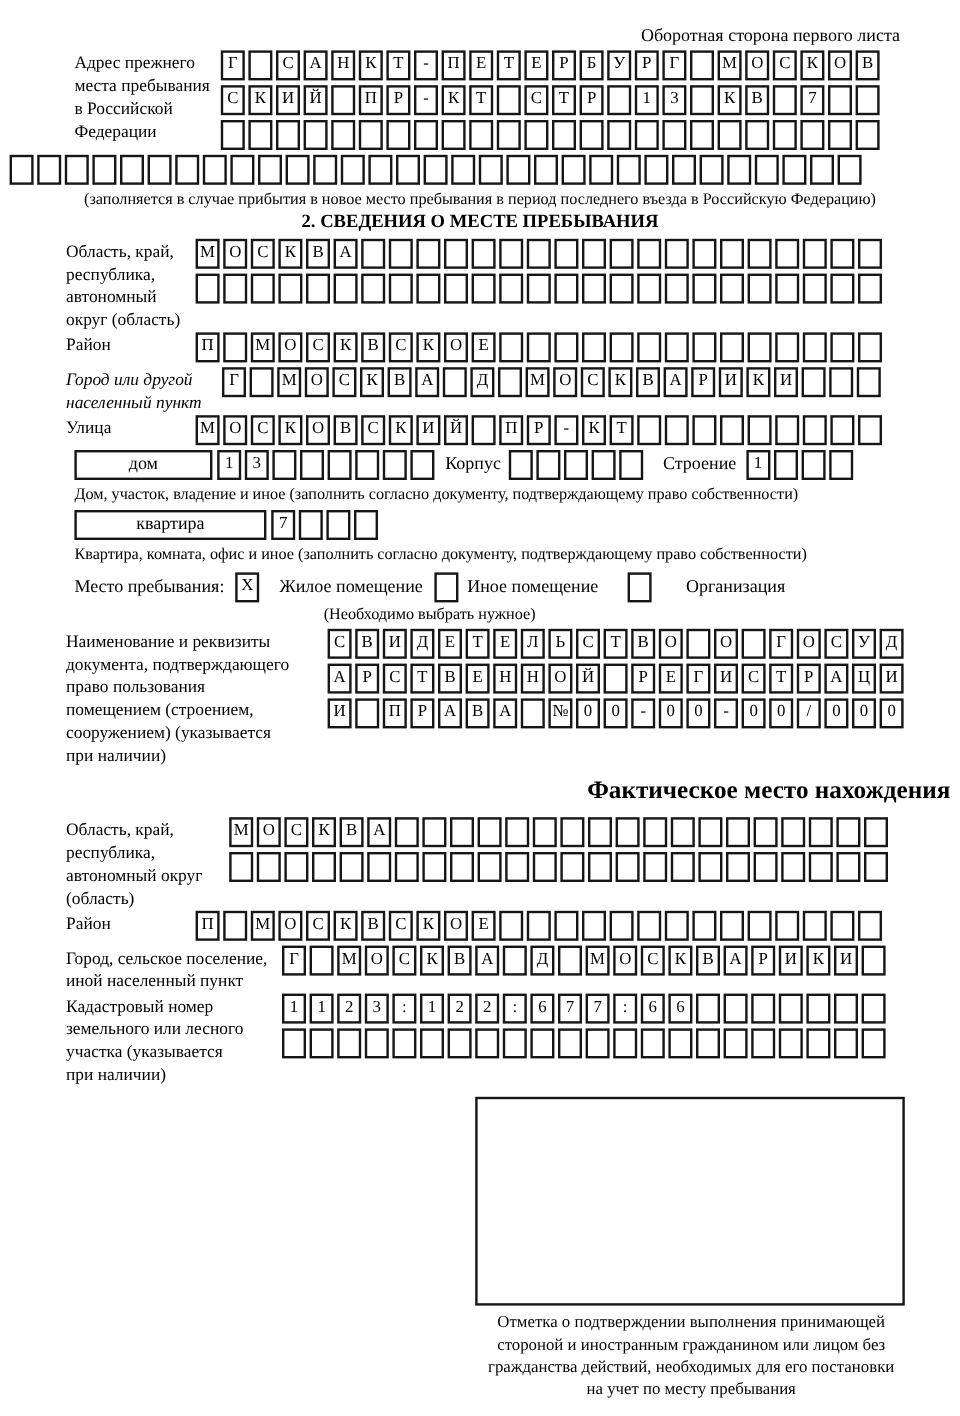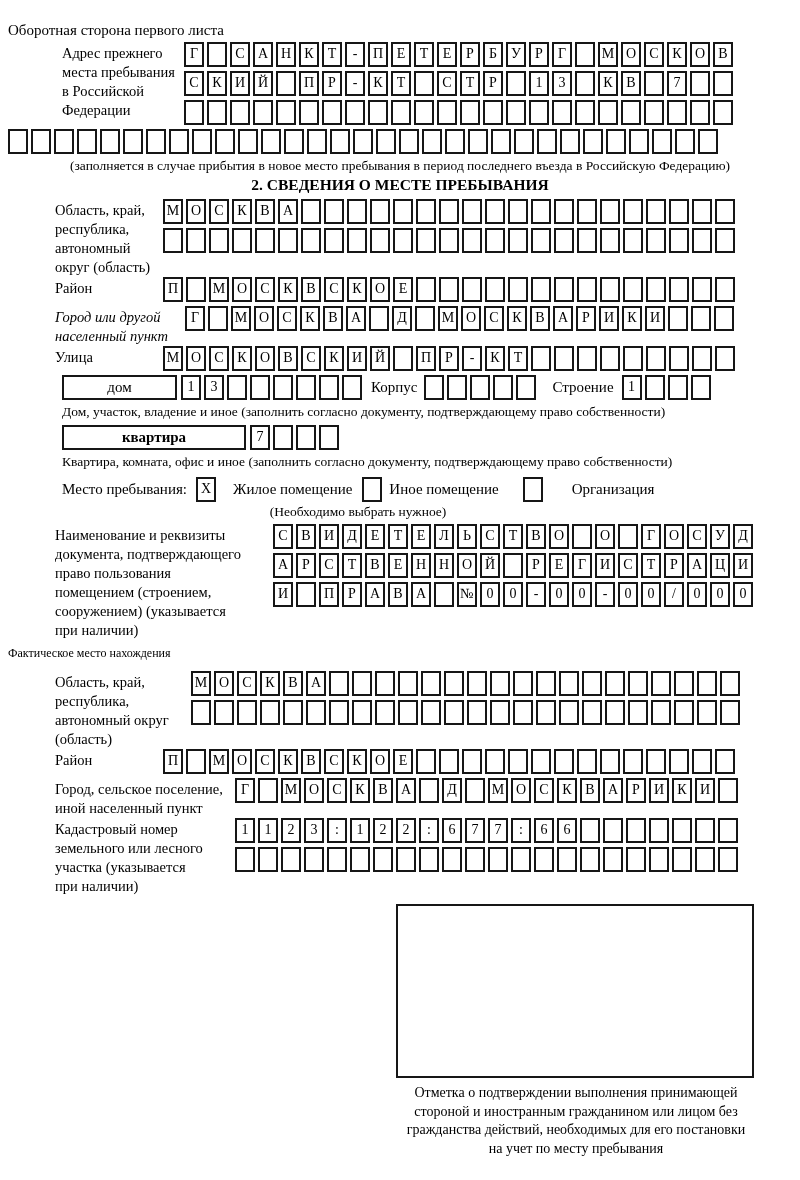--- a/index.html
+++ b/index.html
@@ -6,21 +6,21 @@
   html, body { margin: 0; padding: 0; }
   body {
     width: 800px; height: 1180px;
     background: #ffffff; color: #000;
     font-family: "Liberation Serif", "DejaVu Serif", serif;
     overflow: hidden;
   }
   .page { padding: 8px 8px 0 8px; width: 800px; height: 1180px; }
 
   .header-note {
-    text-align: left;
+    text-align: right;
     font-size: 15px;
     padding: 14px 42px 0 0;
     height: 34px;
   }
 
   
   .frow { display: flex; align-items: flex-start; }
   .flabel {
     flex: none;
     font-size: 14.5px;
@@ -63,37 +63,37 @@
   .note.choose { margin-left: 0; width: 700px; text-align: center; margin-top: 1px; margin-bottom: 4px;}
   .note.pre { white-space: pre-line; text-align: center; }
 
   .sec-title {
     text-align: center;
     font-weight: bold;
     font-size: 15.5px;
     margin: 2px 0 5px 0;
   }
   .fact-title {
-    text-align: left;
-    font-weight: normal;
-    font-size: 12px;
+    text-align: right;
+    font-weight: bold;
+    font-size: 21px;
     margin: 6px 0 8px 0;
   }
 
   
   .wide-box {
     flex: none;
     height: 25px;
     border: 2px solid #161616;
     text-align: center;
     font-size: 15px; line-height: 21px;
     margin-right: 4px;
   }
   .w-dom { width: 115px; }
-  .w-kv  { width: 184px; font-weight: bold; }
+  .w-kv  { width: 160px; }
 
   .inline-label { flex: none; font-size: 15px; line-height: 25px; }
   .lab-korpus { margin: 0 7px 0 9px; }
   .lab-stroenie { margin: 0 8px 0 16px; }
 
   .stay-row { display: flex; align-items: center; margin: 3px 0 0 54px; height: 28px; }
   .stay-label { font-size: 15px; margin-right: 9px; }
   .opt-label { font-size: 15px; }
   .gap-a { margin-right: 17px; }
   .gap-b { margin-right: 10px; }

